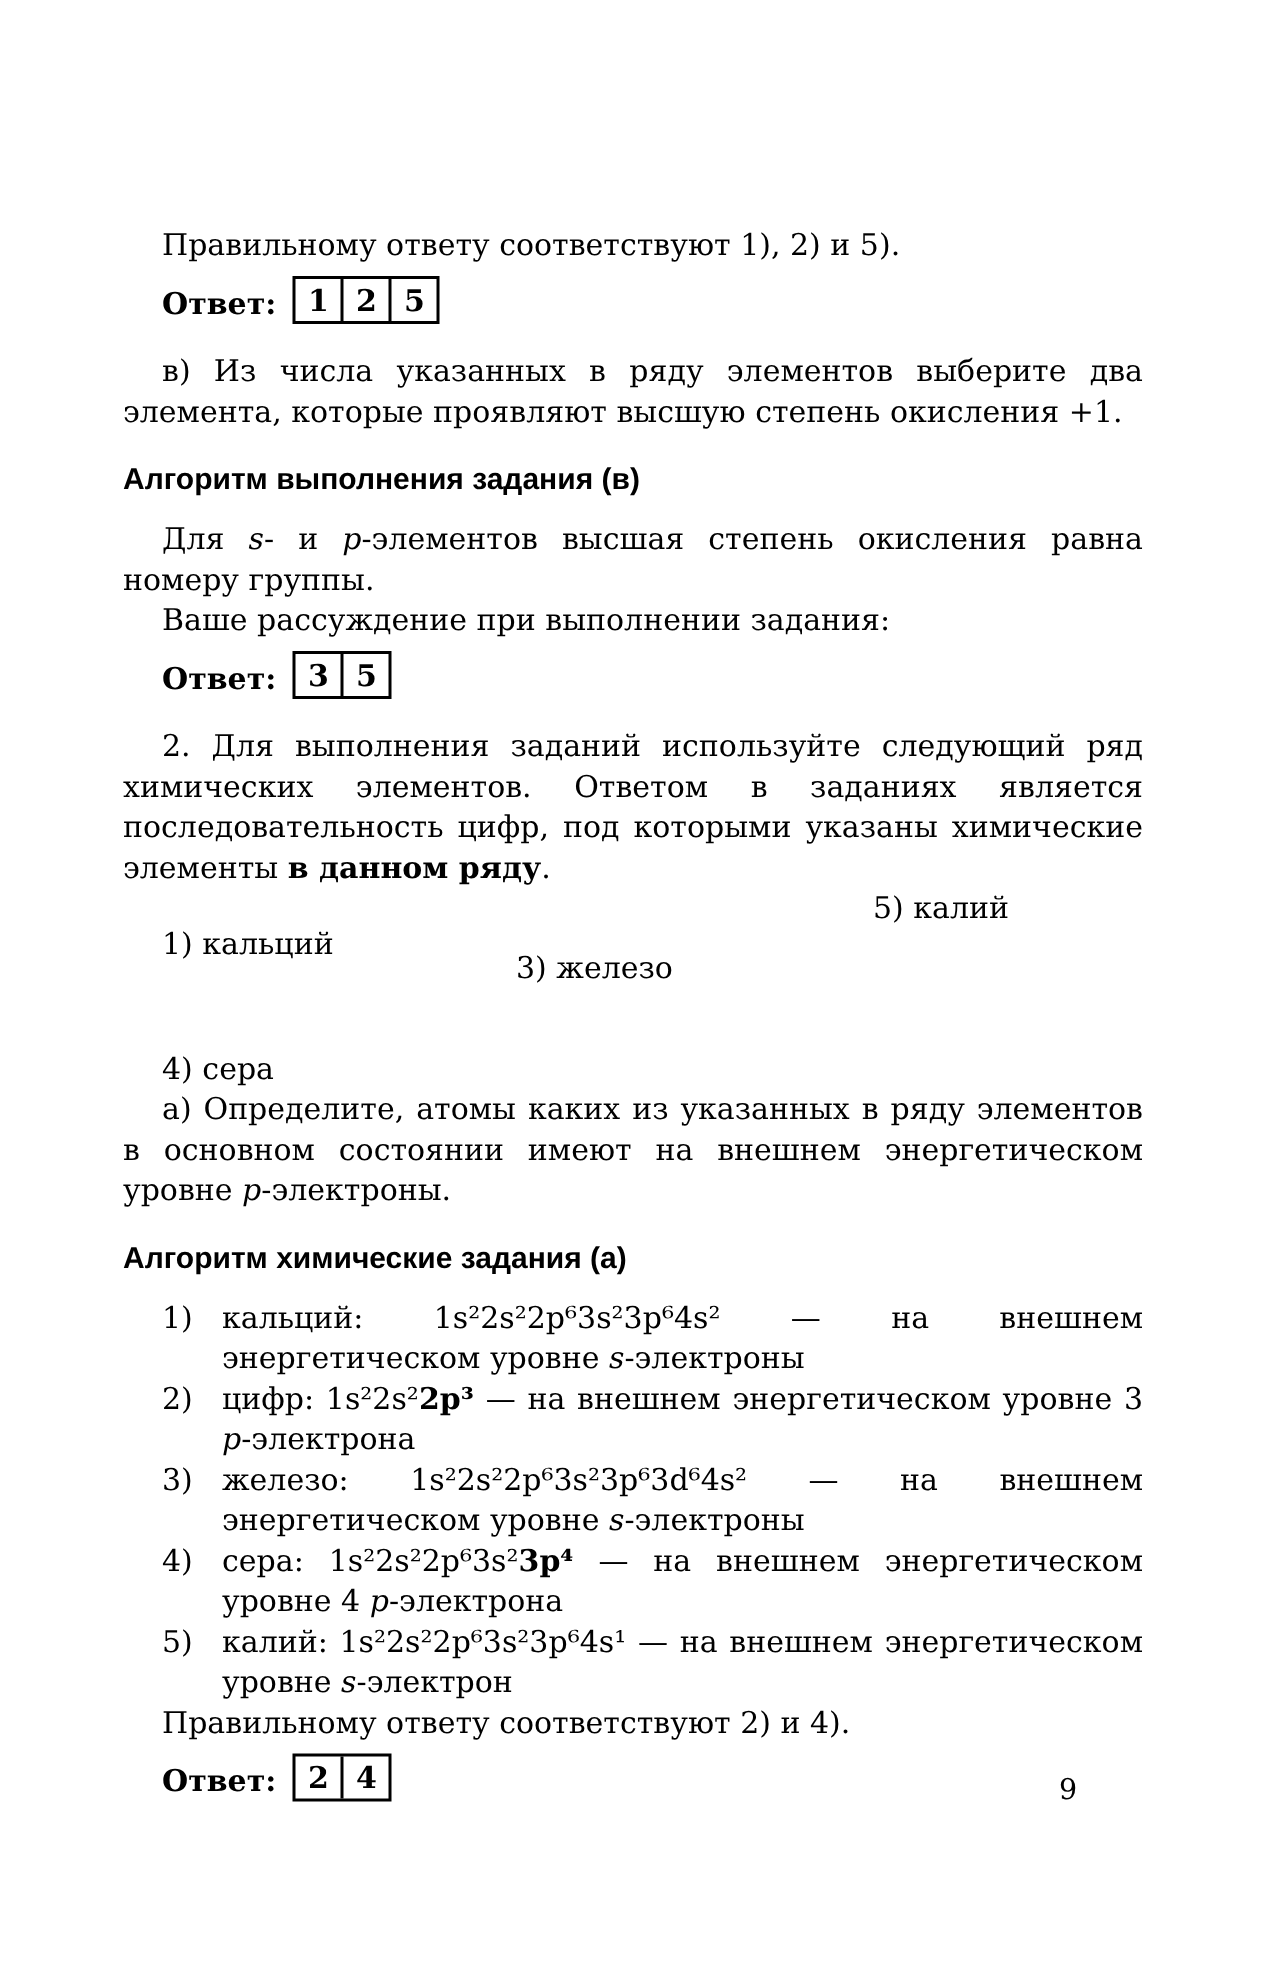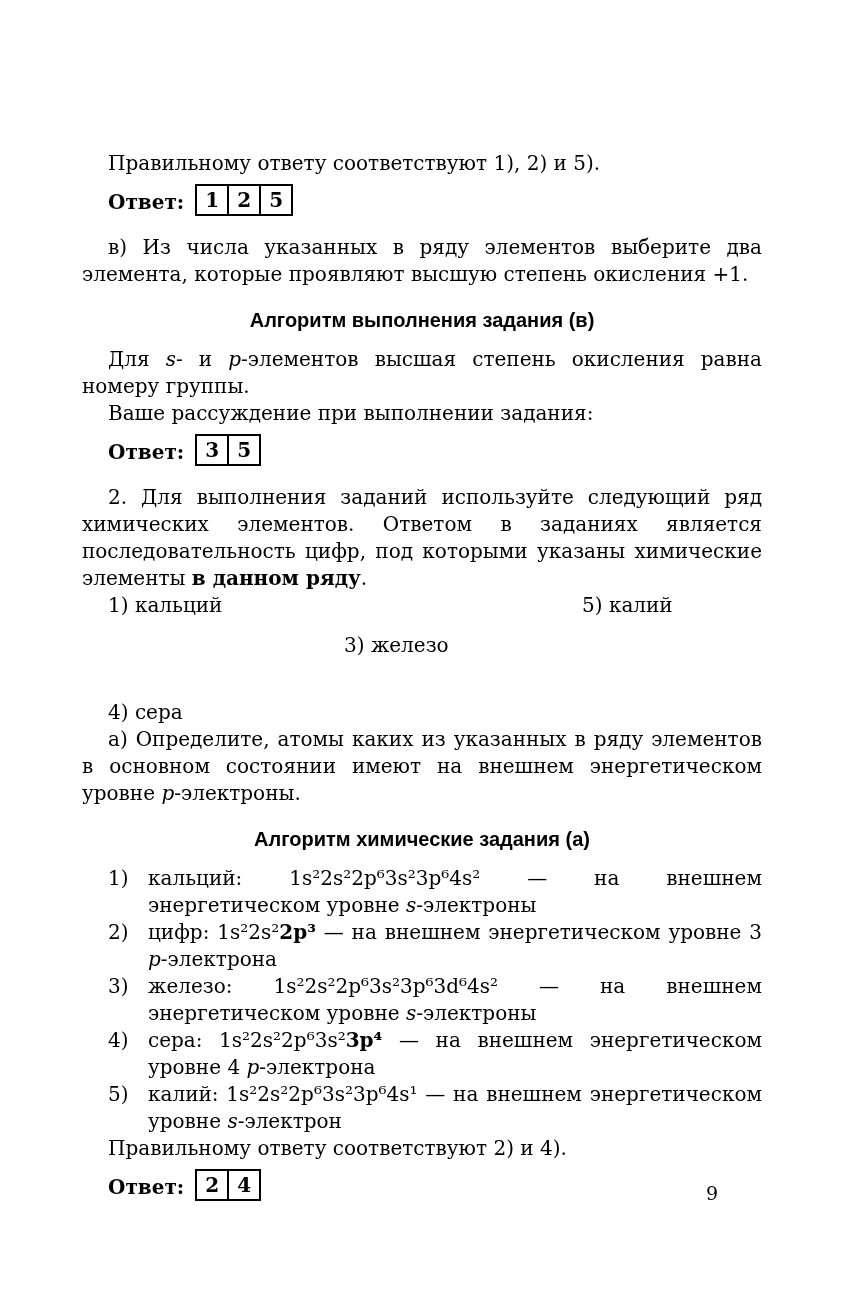--- a/index.html
+++ b/index.html
@@ -21,21 +21,21 @@
   }
   .p{margin:0;text-align:justify;}
   .p.indent{text-indent:26px;}
   .b{font-weight:bold;}
   .i{font-style:italic;}
   .h{
     font-family:"Liberation Sans", sans-serif;
     font-weight:bold;
     font-size:20px;
     line-height:24px;
-    text-align:center;
+    text-align:left;
     margin:20px 0 14px 0;
   }
   .answer-row{
     display:flex;
     align-items:flex-end;
     margin:7px 0 18px 26px;
     height:32px;
   }
   .answer-label{font-weight:bold;margin-right:11px;}
   .answer-box{
@@ -45,21 +45,21 @@
   .answer-cell{
     display:inline-block;
     width:30px;height:28px;
     line-height:28px;
     text-align:center;
     font-weight:bold;
     border-left:2px solid #000000;
   }
   .answer-cell:first-child{border-left:none;}
   .cols{display:flex;margin-left:26px;}
-  .col-0{width:236px;flex:0 0 236px;}
+  .col-0{width:236px;flex:0 0 236px;margin-top:24px;}
   .col-1{width:238px;flex:0 0 238px;margin-top:40px;}
   .col-2{flex:1;}
   .numlist{margin:0;}
   .li{display:flex;margin-left:26px;}
   .li-num{flex:0 0 40px;width:40px;}
   .li-body{flex:1;text-align:justify;}
   .pageno{
     position:absolute;
     left:706px;top:1180px;
     font-size:19px;

